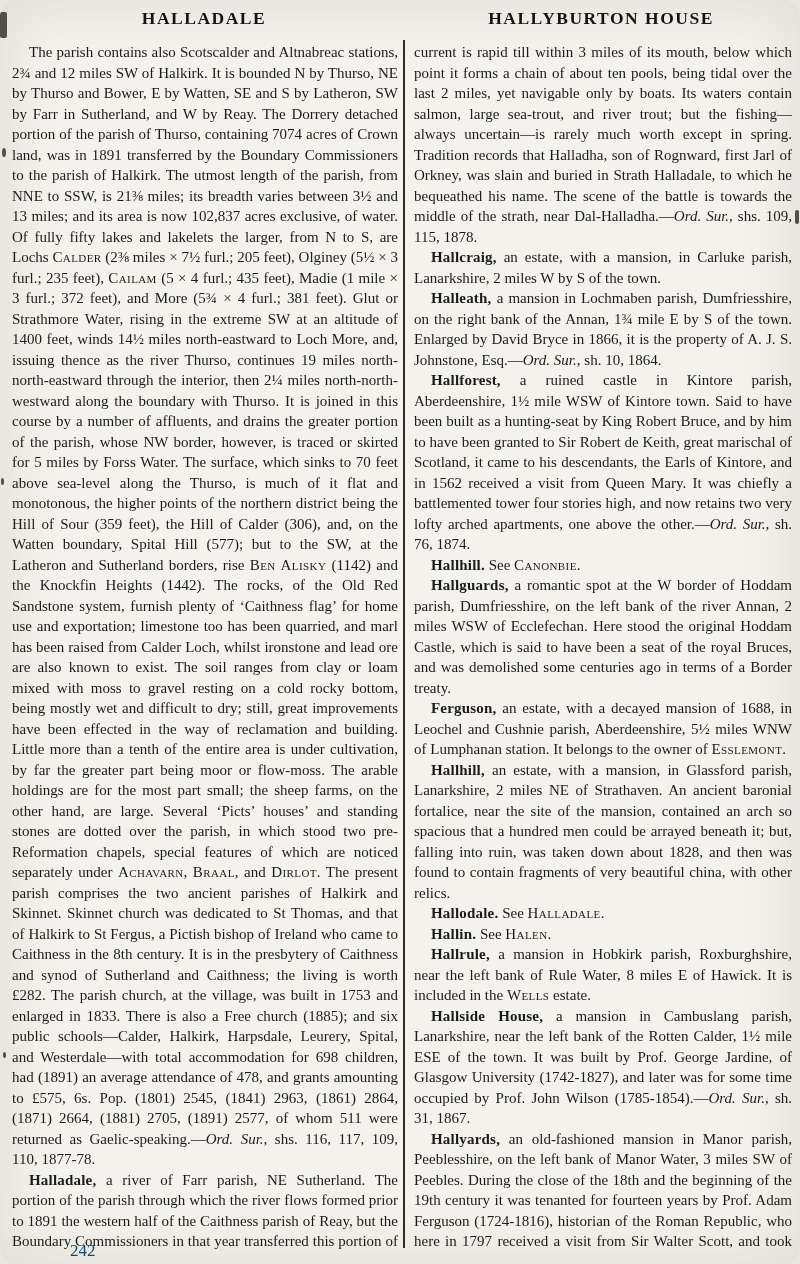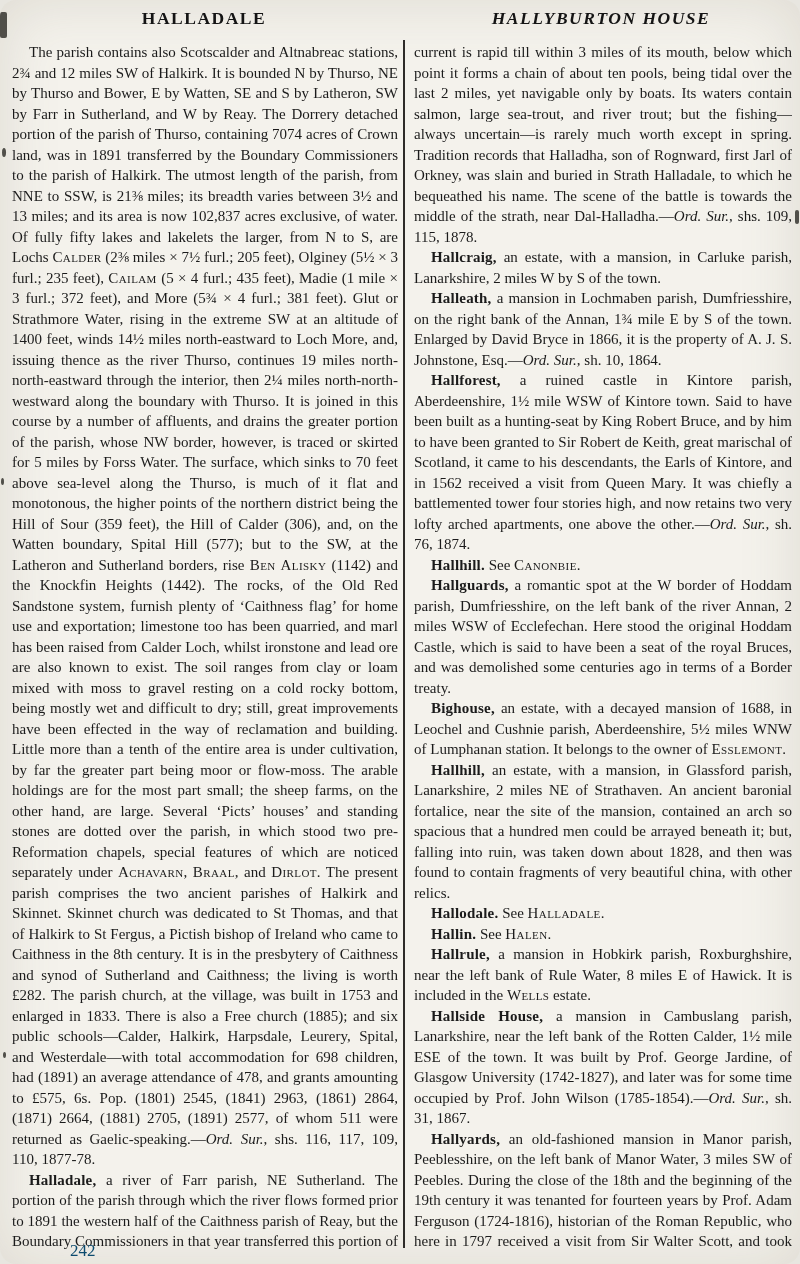--- a/index.html
+++ b/index.html
@@ -21,21 +21,21 @@
   .running-head {
     position: absolute;
     top: 8px;
     text-align: center;
     font-weight: 700;
     font-size: 17.5px;
     letter-spacing: 1.5px;
     color: #141414;
   }
   .running-head.left  { left: 12px;  width: 384px; }
-  .running-head.right { left: 410px; width: 382px; font-style: italic; }
+  .running-head.right { left: 410px; width: 382px; }
   .column-rule {
     position: absolute;
     left: 403px;
     top: 40px;
     width: 1.5px;
     height: 1208px;
     background: #2e2c29;
   }
   .col {
     position: absolute;
@@ -91,21 +91,21 @@
       <p class="entry indent"><span>The parish contains also Scotscalder and Altnabreac stations, 2¾ and 12 miles SW of Halkirk.  It is bounded N by Thurso, NE by Thurso and Bower, E by Watten, SE and S by Latheron, SW by Farr in Sutherland, and W by Reay.  The Dorrery detached portion of the parish of Thurso, containing 7074 acres of Crown land, was in 1891 transferred by the Boundary Commissioners to the parish of Halkirk.  The utmost length of the parish, from NNE to SSW, is 21⅜ miles; its breadth varies between 3½ and 13 miles; and its area is now 102,837 acres exclusive, of water.  Of fully fifty lakes and lakelets the larger, from N to S, are Lochs </span><span class="seg-smallcaps">Calder</span><span> (2⅜ miles × 7½ furl.; 205 feet), Olginey (5½ × 3 furl.; 235 feet), </span><span class="seg-smallcaps">Cailam</span><span> (5 × 4 furl.; 435 feet), Madie (1 mile × 3 furl.; 372 feet), and More (5¾ × 4 furl.; 381 feet).  Glut or Strathmore Water, rising in the extreme SW at an altitude of 1400 feet, winds 14½ miles north-eastward to Loch More, and, issuing thence as the river Thurso, continues 19 miles north-north-eastward through the interior, then 2¼ miles north-north-westward along the boundary with Thurso.  It is joined in this course by a number of affluents, and drains the greater portion of the parish, whose NW border, however, is traced or skirted for 5 miles by Forss Water.  The surface, which sinks to 70 feet above sea-level along the Thurso, is much of it flat and monotonous, the higher points of the northern district being the Hill of Sour (359 feet), the Hill of Calder (306), and, on the Watten boundary, Spital Hill (577); but to the SW, at the Latheron and Sutherland borders, rise </span><span class="seg-smallcaps">Ben Alisky</span><span> (1142) and the Knockfin Heights (1442).  The rocks, of the Old Red Sandstone system, furnish plenty of ‘Caithness flag’ for home use and exportation; limestone too has been quarried, and marl has been raised from Calder Loch, whilst ironstone and lead ore are also known to exist.  The soil ranges from clay or loam mixed with moss to gravel resting on a cold rocky bottom, being mostly wet and difficult to dry; still, great improvements have been effected in the way of reclamation and building.  Little more than a tenth of the entire area is under cultivation, by far the greater part being moor or flow-moss.  The arable holdings are for the most part small; the sheep farms, on the other hand, are large.  Several ‘Picts’ houses’ and standing stones are dotted over the parish, in which stood two pre-Reformation chapels, special features of which are noticed separately under </span><span class="seg-smallcaps">Achavarn</span><span>, </span><span class="seg-smallcaps">Braal</span><span>, and </span><span class="seg-smallcaps">Dirlot</span><span>.  The present parish comprises the two ancient parishes of Halkirk and Skinnet.  Skinnet church was dedicated to St Thomas, and that of Halkirk to St Fergus, a Pictish bishop of Ireland who came to Caithness in the 8th century.  It is in the presbytery of Caithness and synod of Sutherland and Caithness; the living is worth £282.  The parish church, at the village, was built in 1753 and enlarged in 1833.  There is also a Free church (1885); and six public schools—Calder, Halkirk, Harpsdale, Leurery, Spital, and Westerdale—with total accommodation for 698 children, had (1891) an average attendance of 478, and grants amounting to £575, 6s.  Pop. (1801) 2545, (1841) 2963, (1861) 2864, (1871) 2664, (1881) 2705, (1891) 2577, of whom 511 were returned as Gaelic-speaking.—</span><span class="seg-italic">Ord. Sur.</span><span>, shs. 116, 117, 109, 110, 1877-78.</span></p>
       <p class="entry indent"><span class="seg-bold">Halladale,</span><span> a river of Farr parish, NE Sutherland. The portion of the parish through which the river flows formed prior to 1891 the western half of the Caithness parish of Reay, but the Boundary Commissioners in that year transferred this portion of Reay to Farr parish, thus confining Reay parish to its Caithness portion, and extending the bounds of Farr parish eastwards to the county boundary.  Rising at an altitude of 1200 feet above sea-level, close to the Caithness border and 4½ miles SSE of Forsinard station on the Sutherland and Caithness section of the Highland railway, it runs 22⅛ miles north-north-westward and northward along Strath Halladale between ranges of hills, 500 to 747 feet high, till it falls into the North Sea at the Bay of Bighouse, to the E of Portskerry village. Dyke Water is the chief of its many tributaries; its</span></p>
     </div>
   <div class="col col-right" id="col-right">
       <p class="entry"><span>current is rapid till within 3 miles of its mouth, below which point it forms a chain of about ten pools, being tidal over the last 2 miles, yet navigable only by boats. Its waters contain salmon, large sea-trout, and river trout; but the fishing—always uncertain—is rarely much worth except in spring.  Tradition records that Halladha, son of Rognward, first Jarl of Orkney, was slain and buried in Strath Halladale, to which he bequeathed his name.  The scene of the battle is towards the middle of the strath, near Dal-Halladha.—</span><span class="seg-italic">Ord. Sur.</span><span>, shs. 109, 115, 1878.</span></p>
       <p class="entry indent"><span class="seg-bold">Hallcraig,</span><span> an estate, with a mansion, in Carluke parish, Lanarkshire, 2 miles W by S of the town.</span></p>
       <p class="entry indent"><span class="seg-bold">Halleath,</span><span> a mansion in Lochmaben parish, Dumfriesshire, on the right bank of the Annan, 1¾ mile E by S of the town.  Enlarged by David Bryce in 1866, it is the property of A. J. S. Johnstone, Esq.—</span><span class="seg-italic">Ord. Sur.</span><span>, sh. 10, 1864.</span></p>
       <p class="entry indent"><span class="seg-bold">Hallforest,</span><span> a ruined castle in Kintore parish, Aberdeenshire, 1½ mile WSW of Kintore town.  Said to have been built as a hunting-seat by King Robert Bruce, and by him to have been granted to Sir Robert de Keith, great marischal of Scotland, it came to his descendants, the Earls of Kintore, and in 1562 received a visit from Queen Mary.  It was chiefly a battlemented tower four stories high, and now retains two very lofty arched apartments, one above the other.—</span><span class="seg-italic">Ord. Sur.</span><span>, sh. 76, 1874.</span></p>
       <p class="entry indent"><span class="seg-bold">Hallhill.</span><span>  See </span><span class="seg-smallcaps">Canonbie</span><span>.</span></p>
       <p class="entry indent"><span class="seg-bold">Hallguards,</span><span> a romantic spot at the W border of Hoddam parish, Dumfriesshire, on the left bank of the river Annan, 2 miles WSW of Ecclefechan.  Here stood the original Hoddam Castle, which is said to have been a seat of the royal Bruces, and was demolished some centuries ago in terms of a Border treaty.</span></p>
-      <p class="entry indent"><span class="seg-bold">Bighouse,</span><span> an estate, with a decayed mansion of 1688, in Leochel and Cushnie parish, Aberdeenshire, 5½ miles WNW of Lumphanan station.  It belongs to the owner of </span><span class="seg-smallcaps">Esslemont</span><span>.</span></p>
+      <p class="entry indent"><span class="seg-bold">Ferguson,</span><span> an estate, with a decayed mansion of 1688, in Leochel and Cushnie parish, Aberdeenshire, 5½ miles WNW of Lumphanan station.  It belongs to the owner of </span><span class="seg-smallcaps">Esslemont</span><span>.</span></p>
       <p class="entry indent"><span class="seg-bold">Hallhill,</span><span> an estate, with a mansion, in Glassford parish, Lanarkshire, 2 miles NE of Strathaven.  An ancient baronial fortalice, near the site of the mansion, contained an arch so spacious that a hundred men could be arrayed beneath it; but, falling into ruin, was taken down about 1828, and then was found to contain fragments of very beautiful china, with other relics.</span></p>
       <p class="entry indent"><span class="seg-bold">Hallodale.</span><span>  See </span><span class="seg-smallcaps">Halladale</span><span>.</span></p>
       <p class="entry indent"><span class="seg-bold">Hallin.</span><span>  See </span><span class="seg-smallcaps">Halen</span><span>.</span></p>
       <p class="entry indent"><span class="seg-bold">Hallrule,</span><span> a mansion in Hobkirk parish, Roxburghshire, near the left bank of Rule Water, 8 miles E of Hawick.  It is included in the </span><span class="seg-smallcaps">Wells</span><span> estate.</span></p>
       <p class="entry indent"><span class="seg-bold">Hallside House,</span><span> a mansion in Cambuslang parish, Lanarkshire, near the left bank of the Rotten Calder, 1½ mile ESE of the town.  It was built by Prof. George Jardine, of Glasgow University (1742-1827), and later was for some time occupied by Prof. John Wilson (1785-1854).—</span><span class="seg-italic">Ord. Sur.</span><span>, sh. 31, 1867.</span></p>
       <p class="entry indent"><span class="seg-bold">Hallyards,</span><span> an old-fashioned mansion in Manor parish, Peeblesshire, on the left bank of Manor Water, 3 miles SW of Peebles.  During the close of the 18th and the beginning of the 19th century it was tenanted for fourteen years by Prof. Adam Ferguson (1724-1816), historian of the Roman Republic, who here in 1797 received a visit from Sir Walter Scott, and took him to see the ‘Black Dwarf.’—</span></p>
     </div>
 
   <div class="page-number">242</div>
 </div>

